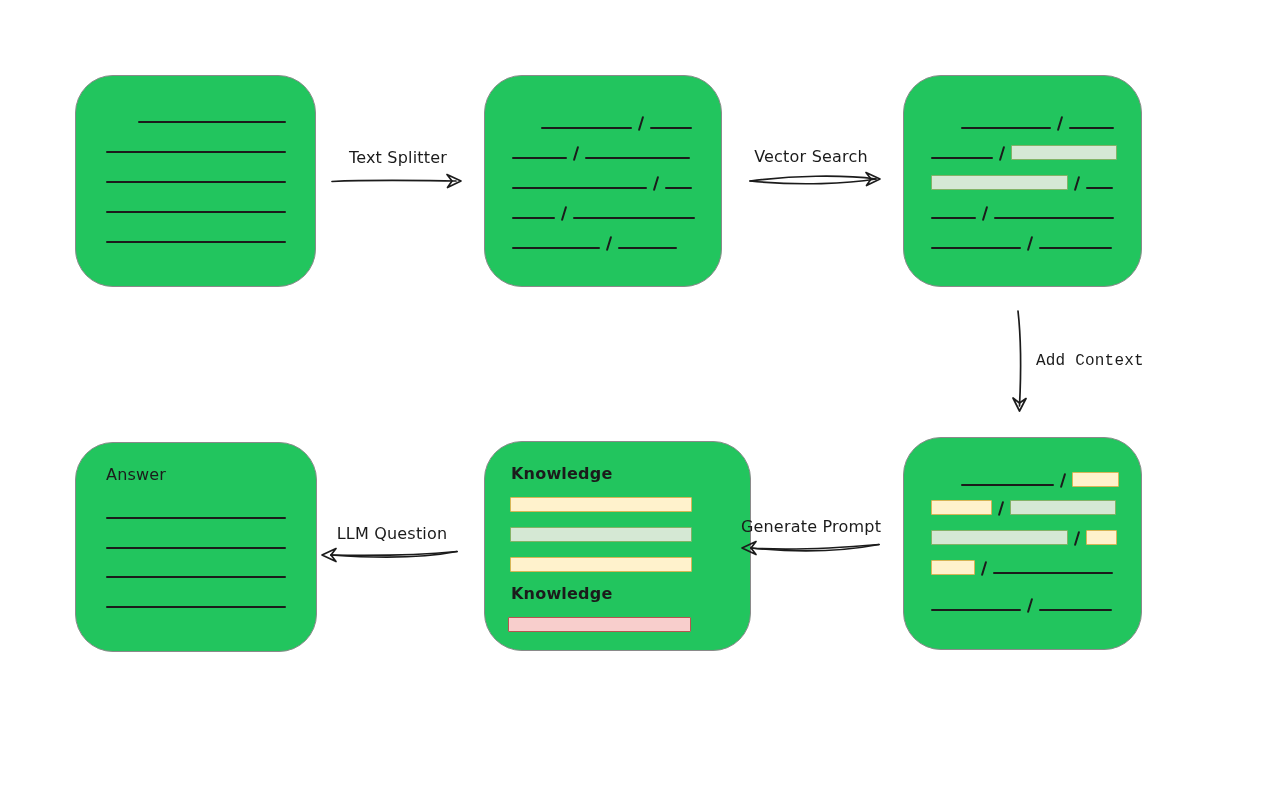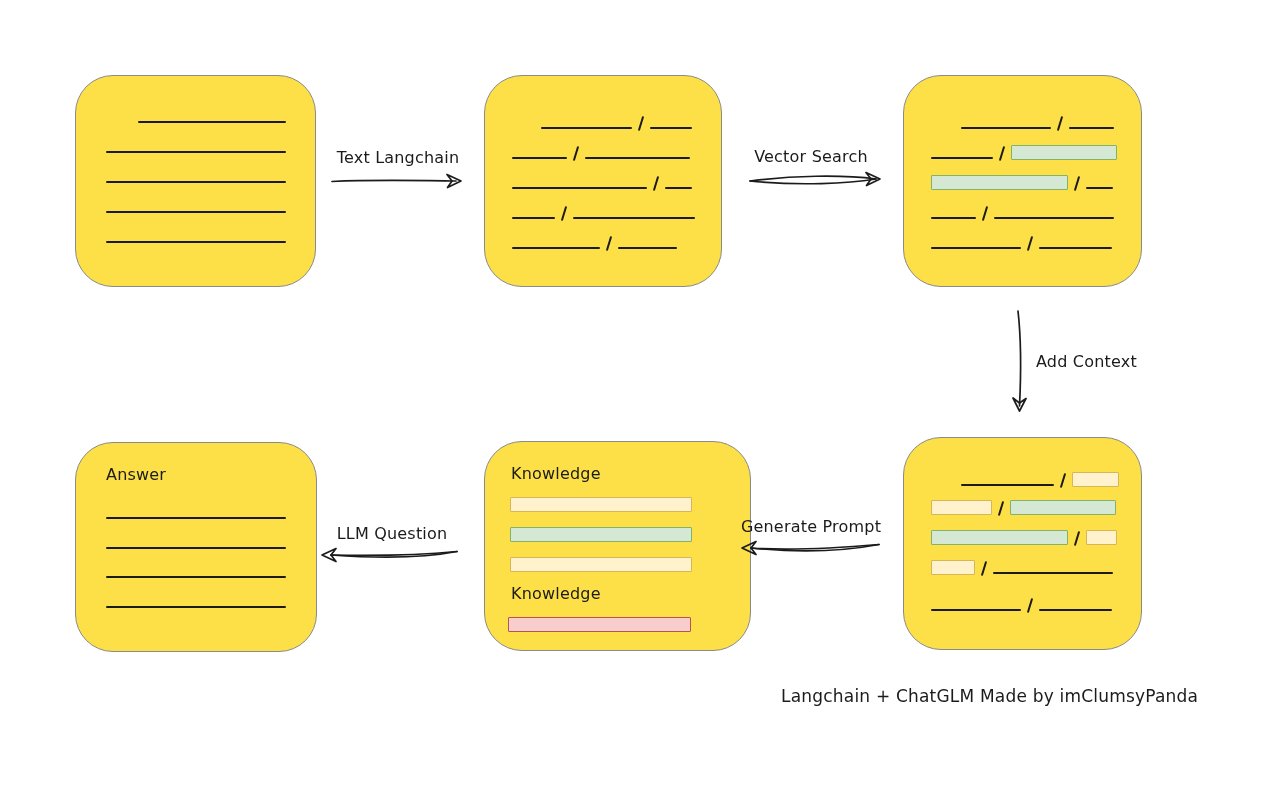--- a/index.html
+++ b/index.html
@@ -8,21 +8,21 @@
     width:1262px;height:792px;
     background:#ffffff;
     font-family:"DejaVu Sans", "Liberation Sans", sans-serif;
     color:#1b1b1b;
     overflow:hidden;
   }
   .sketch-box{
     position:absolute;
     border:1.4px solid #8a8a8a;
     border-radius:38px;
-    background:#fde047;
+    background:#22c55e;
     box-sizing:border-box;
   }
   .row{
     position:absolute;
     height:18px;
     display:flex;
     align-items:flex-end;
     gap:5px;
   }
   .seg-line{
@@ -170,21 +170,21 @@
         <div class="seg-slash" style="background: rgb(27, 27, 27);"></div>
         <div class="seg-line" style="width: 120px; background: rgb(27, 27, 27);"></div>
       </div>
       <div class="row" style="left: 27px; top: 156px;">
         <div class="seg-line" style="width: 90px; background: rgb(27, 27, 27);"></div>
         <div class="seg-slash" style="background: rgb(27, 27, 27);"></div>
         <div class="seg-line" style="width: 73px; background: rgb(27, 27, 27);"></div>
       </div>
     </div>
 
-  <div class="sketch-box" style="left:484px;top:441px;width:267px;height:210px;">
+  <div class="sketch-box" style="left:484px;top:441px;width:267px;height:210px;font-weight:bold;">
     <div class="box-heading" style="left:26px;top:22px;">Knowledge</div>
     <div class="box-heading" style="left:26px;top:142px;">Knowledge</div>
   <div class="row" style="left: 25px; top: 52px;">
         <div class="seg-chip" style="width: 180px; background: rgb(255, 242, 204); border-color: rgb(214, 182, 86);"></div>
       </div>
       <div class="row" style="left: 25px; top: 82px;">
         <div class="seg-chip" style="width: 180px; background: rgb(213, 232, 212); border-color: rgb(130, 179, 102);"></div>
       </div>
       <div class="row" style="left: 25px; top: 112px;">
         <div class="seg-chip" style="width: 180px; background: rgb(255, 242, 204); border-color: rgb(214, 182, 86);"></div>
@@ -203,27 +203,26 @@
         <div class="seg-line" style="width: 180px; background: rgb(27, 27, 27);"></div>
       </div>
       <div class="row" style="left: 30px; top: 118px;">
         <div class="seg-line" style="width: 180px; background: rgb(27, 27, 27);"></div>
       </div>
       <div class="row" style="left: 30px; top: 148px;">
         <div class="seg-line" style="width: 180px; background: rgb(27, 27, 27);"></div>
       </div>
     </div>
 
-  <div class="arrow-label" style="left:335px;top:148px;width:126px;">Text Langchain</div>
+  <div class="arrow-label" style="left:335px;top:148px;width:126px;">Text Splitter</div>
   <div class="arrow-label" style="left:746px;top:147px;width:130px;">Vector Search</div>
-  <div class="arrow-label" style="left:1036px;top:352px;text-align:right;">Add Context</div>
+  <div class="arrow-label" style="left:1036px;top:352px;text-align:right;font-family:Liberation Mono, monospace;">Add Context</div>
   <div class="arrow-label" style="left:736px;top:517px;width:150px;">Generate Prompt</div>
   <div class="arrow-label" style="left:328px;top:524px;width:128px;">LLM Question</div>
 
-  <div class="caption" style="left:781px;top:686px;">Langchain + ChatGLM Made by imClumsyPanda</div>
 
   <svg class="overlay" width="1262" height="792" viewBox="0 0 1262 792">
     <g stroke="#1b1b1b" stroke-width="1.7" fill="none" stroke-linecap="round" stroke-linejoin="round">
 
       <g>
         <path d="M332,181.5 C374,179.5 420,180.5 456,181"></path>
         <path d="M447,174.5 L461,181 L447.5,187.5 L452,181 Z"></path>
       </g>
 
       <g>

